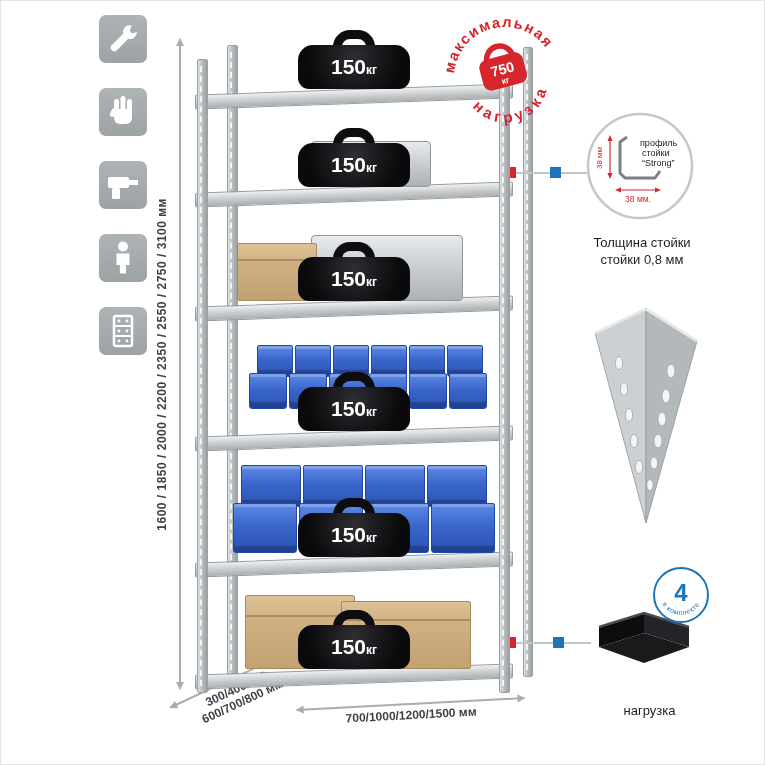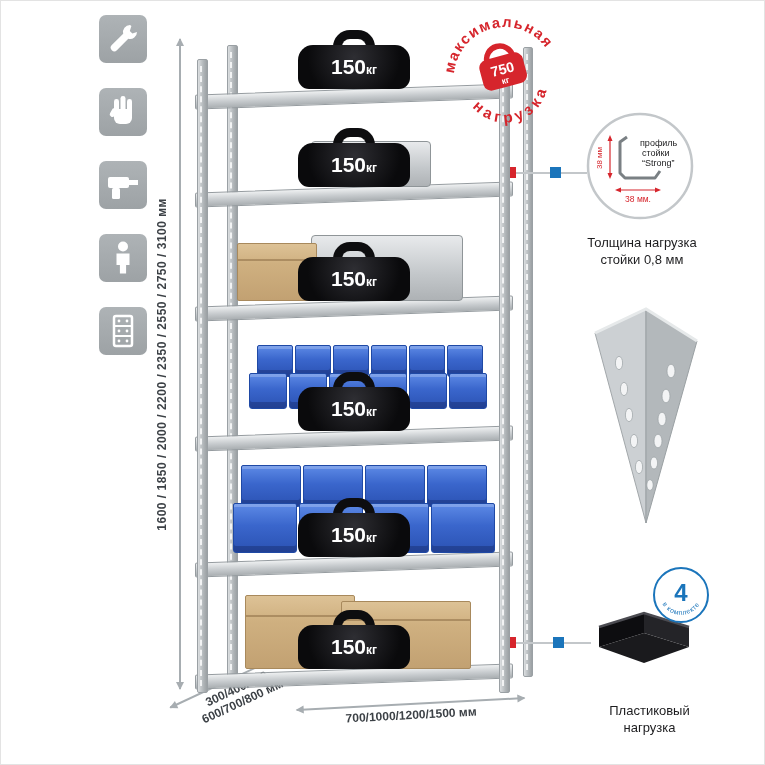--- a/index.html
+++ b/index.html
@@ -266,21 +266,21 @@
       <line x1="34" y1="79" x2="72" y2="79" stroke="#d6252c" stroke-width="1.2"></line>
       <polygon points="30,79 36,76.5 36,81.5" fill="#d6252c"></polygon>
       <polygon points="76,79 70,76.5 70,81.5" fill="#d6252c"></polygon>
       <text x="53" y="91" text-anchor="middle" font-size="8.5" fill="#d6252c">38 мм.</text>
       <text x="55" y="35" font-size="9" fill="#1c1c1e">профиль</text>
       <text x="57" y="45" font-size="9" fill="#1c1c1e">стойки</text>
       <text x="57" y="55" font-size="9" fill="#1c1c1e">“Strong”</text>
     </svg>
   </div>
   <div class="detail-caption" style="left:556px;top:234px;width:170px;">
-    <div>Толщина нагрузка</div>
+    <div>Толщина стойки</div>
     <div>стойки 0,8 мм</div>
   </div>
 
   <div style="position:absolute;left:588px;top:300px;">
     <svg width="115" height="232" viewBox="0 0 115 232">
       <polygon points="6,32 57,8 57,222" fill="#ccd0d3" stroke="#a2a7aa" stroke-width="1"></polygon>
       <polygon points="108,40 57,8 57,222" fill="#b3b8bb" stroke="#9aa0a3" stroke-width="1"></polygon>
       <polyline points="6,32 57,8 108,40" fill="none" stroke="#e6e9ea" stroke-width="3"></polyline>
       <g fill="#f3f4f5" stroke="#9aa0a4" stroke-width="0.7">
         <ellipse cx="30" cy="62" rx="3.6" ry="6.6"></ellipse>
@@ -312,17 +312,16 @@
           <path id="badgeArc" d="M 9,33 A 21.5,21.5 0 0 0 51,33"></path>
         </defs>
       <circle cx="30" cy="30" r="27" fill="#ffffff" stroke="#1b75bb" stroke-width="2"></circle>
       <text x="30" y="36" text-anchor="middle" font-size="24" font-weight="bold" fill="#1b75bb">4</text>
       <text font-size="6.8" fill="#1b75bb" letter-spacing="0.6">
         <textPath href="#badgeArc" startOffset="50%" text-anchor="middle">в комплекте</textPath>
       </text>
     </svg>
   </div>
   <div class="detail-caption" style="left:566px;top:702px;width:165px;">
-    <div>Пластиковый</div>
     <div>нагрузка</div>
   </div>
 
 </div>
 
 </body></html>

